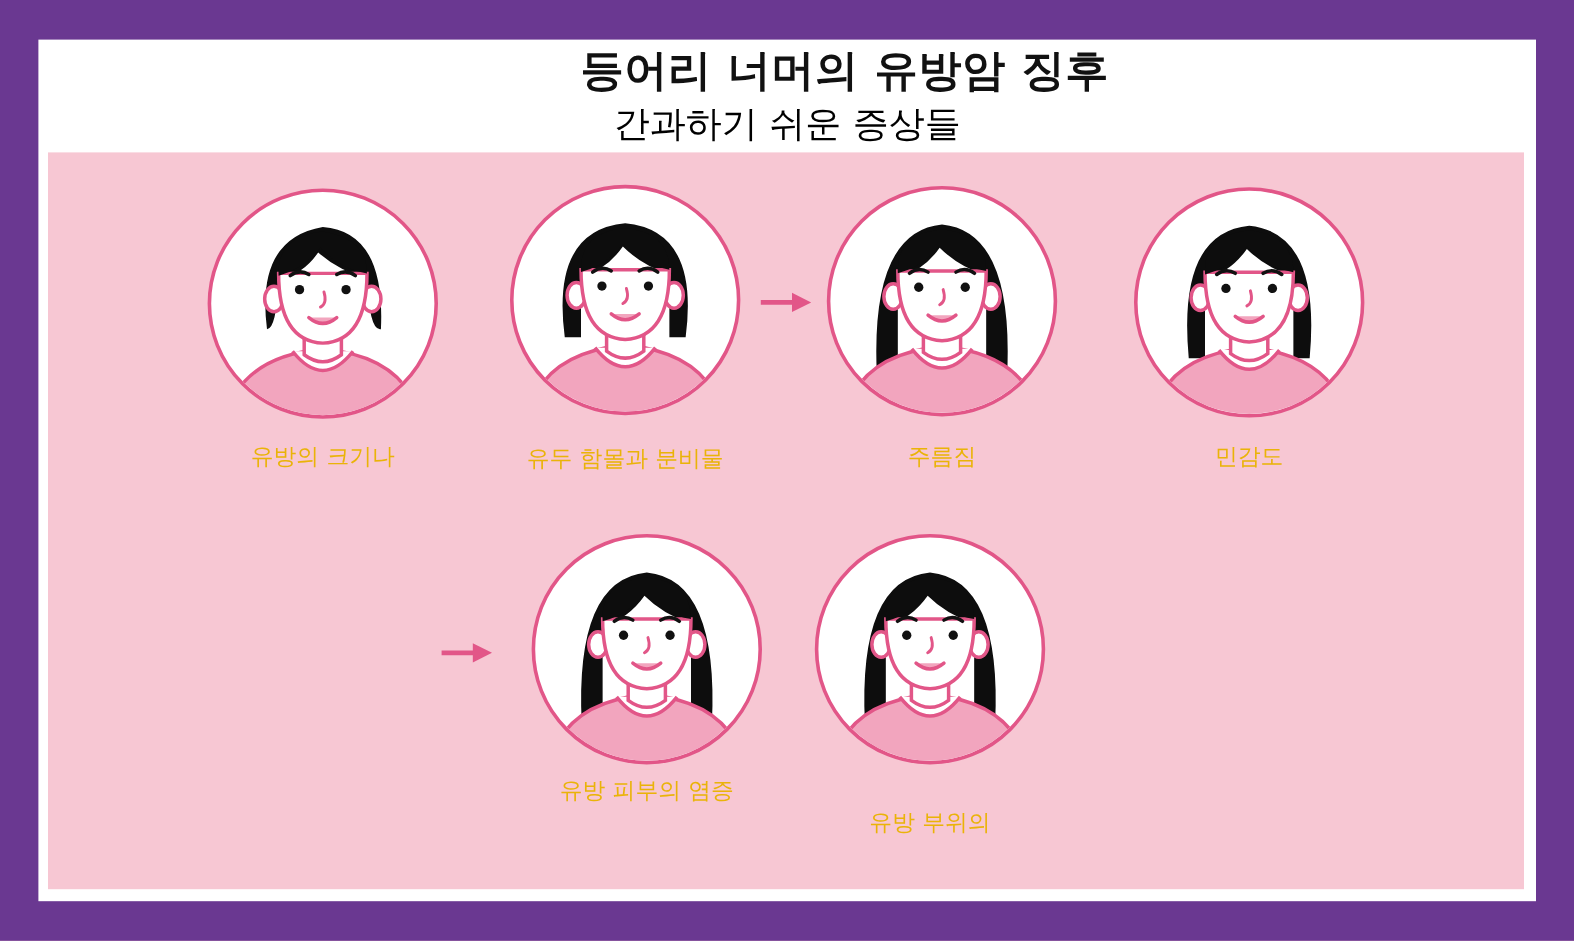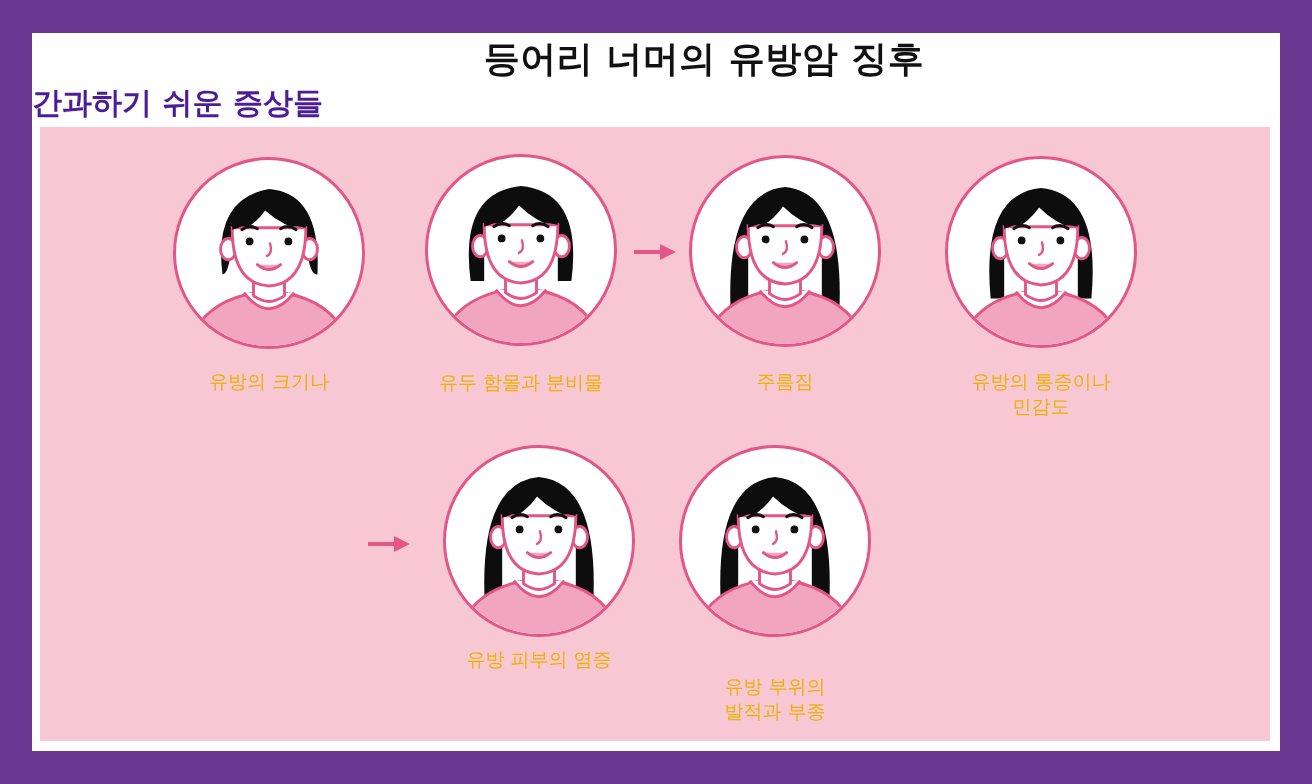--- a/index.html
+++ b/index.html
@@ -2,21 +2,21 @@
 <html><head>
 <meta charset="utf-8">
 <style>
   html, body { margin:0; padding:0; }
   body {
     width:1312px; height:784px; background:#6a3891; position:relative; overflow:hidden;
     font-family: "DejaVu Sans", "Liberation Sans", sans-serif;
   }
   .frame { position:absolute; left:32px; top:33px; width:1248px; height:718px; background:#ffffff; }
   .title { position:absolute; left:0; top:2px; width:100%; text-align:center; font-size:36px; font-weight:bold; color:#111; letter-spacing:0.5px;padding-left:48px; }
-  .subtitle { position:absolute; left:0; top:50px; width:100%; text-align:left; font-size:30px; color:#4c1d95;font-weight:bold; }
+  .subtitle { position:absolute; left:0; top:50px; width:100%; text-align:center; font-size:30px; color:#000000; }
   .panel { position:absolute; left:40px; top:127px; width:1230px; height:614px; background:#f7c7d3; }
   .card { position:absolute; }
   .circle {
     position:absolute; width:192px; height:192px; border-radius:50%; background:#fff;
     border:3px solid #e25688; overflow:hidden; box-sizing:border-box;
   }
   .circle svg { position:absolute; left:0; top:0; width:100%; height:100%; }
   .label { position:absolute; width:240px; text-align:center; font-size:19px; line-height:25px; color:#eab308; }
   .arrow { position:absolute; }
 </style>
@@ -103,21 +103,20 @@
 
 <div class="card">
   <div class="circle" style="left:945px; top:156px;">
     <svg viewBox="0 0 192 192">
       <path d="M44 144 Q34 36 96 30 Q158 36 148 144 L134 144 L134 74 Q110 66 94 50 Q80 70 58 76 L58 144 Z" fill="#0d0d0d"></path>
       <use href="#face"></use>
       <path d="M58 72 Q80 66 94 48 Q110 66 134 70 Q134 38 96 34 Q56 38 58 72 Z" fill="#0d0d0d"></path>
     </svg>
   </div>
   <div class="label" style="left:921px; top:369px;">
-    <div>유방의 통증이나</div>
     <div>민감도</div>
   </div>
 </div>
 
 <svg class="arrow" style="left:366px; top:534px;" width="46" height="20" viewBox="0 0 46 20">
   <line x1="2" y1="10" x2="30" y2="10" stroke="#e25688" stroke-width="4"></line>
   <polygon points="28,2 44,10 28,18" fill="#e25688"></polygon>
 </svg>
 
 <div class="card">
@@ -136,15 +135,14 @@
 <div class="card">
   <div class="circle" style="left:679px; top:445px;">
     <svg viewBox="0 0 192 192">
       <path d="M40 160 Q34 36 96 30 Q158 36 152 160 L134 160 L134 74 Q110 66 94 50 Q80 70 58 76 L58 160 Z" fill="#0d0d0d"></path>
       <use href="#face"></use>
       <path d="M58 72 Q80 66 94 48 Q110 66 134 70 Q134 38 96 34 Q56 38 58 72 Z" fill="#0d0d0d"></path>
     </svg>
   </div>
   <div class="label" style="left:655px; top:658px;margin-top:16px;">
     <div>유방 부위의</div>
-    <div>발적과 부종</div>
   </div>
 </div>
 
 </body></html>

